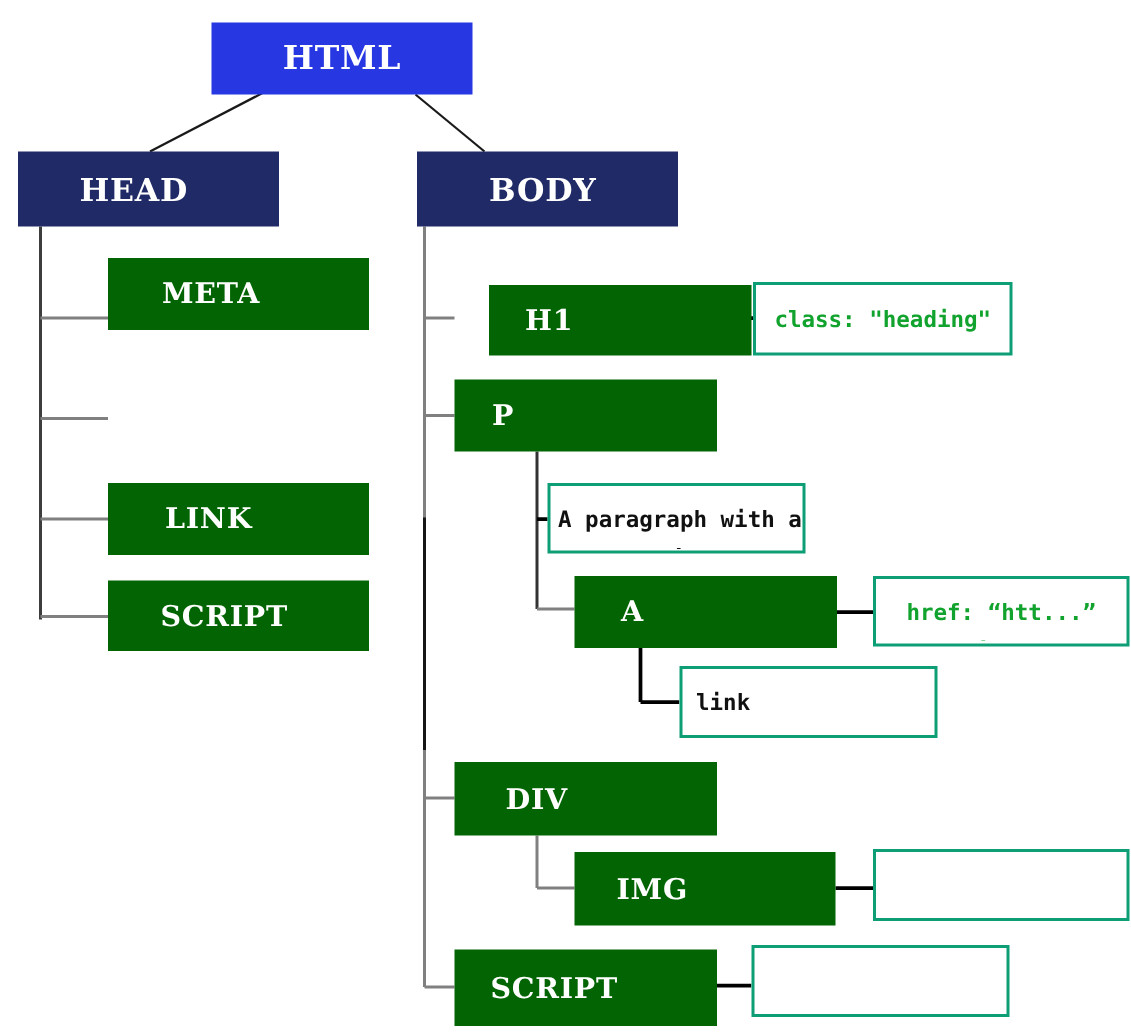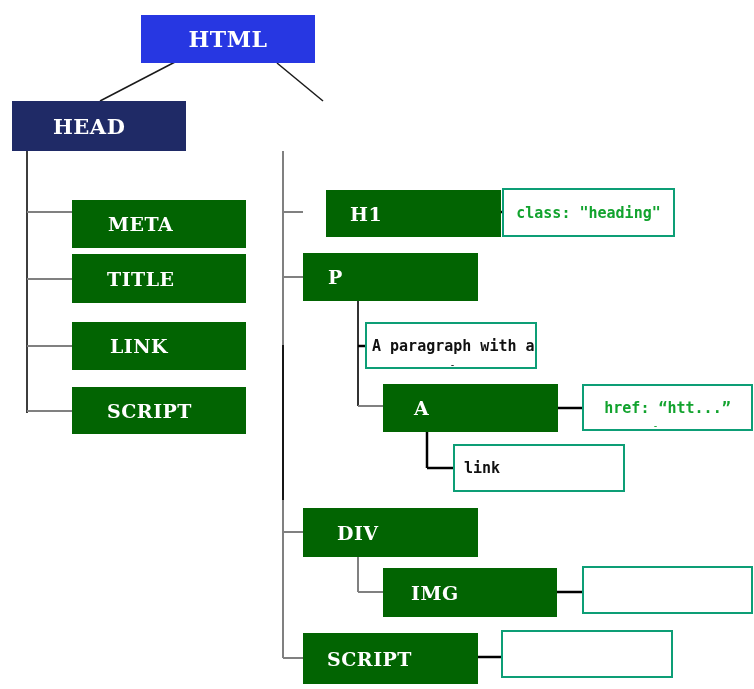--- a/index.html
+++ b/index.html
@@ -59,21 +59,21 @@
     font-weight: 700;
     font-size: 15px;
     line-height: 6px;
     height: 6px;
     overflow: hidden;
   }
   
   .n-html        { left:141px; top:15px;  width:174px; height:48px; }
   .n-head        { left:12px;  top:101px; width:174px; height:50px; padding-left:41px; }
   .n-body        { left:278px; top:101px; width:174px; height:50px; padding-left:48px; }
-  .n-meta        { left:72px;  top:200px; width:174px; height:48px; padding-left:36px; }
+  .n-meta        { left:72px;  top:172px; width:174px; height:48px; padding-left:36px; }
   .n-title       { left:72px;  top:254px; width:174px; height:49px; padding-left:35px; }
   .n-link        { left:72px;  top:322px; width:174px; height:48px; padding-left:38px; }
   .n-script-head { left:72px;  top:387px; width:174px; height:47px; padding-left:35px; }
   .n-h1          { left:303px; top:190px; width:175px; height:47px; padding-left:24px;margin-left:23px; }
   .n-p           { left:303px; top:253px; width:175px; height:48px; padding-left:25px; }
   .n-a           { left:383px; top:384px; width:175px; height:48px; padding-left:31px; }
   .n-div         { left:303px; top:508px; width:175px; height:49px; padding-left:34px; }
   .n-img         { left:383px; top:568px; width:174px; height:49px; padding-left:28px; }
   .n-script-body { left:303px; top:633px; width:175px; height:51px; padding-left:24px; }
   
@@ -125,25 +125,25 @@
     <line x1="557" y1="592" x2="582" y2="592" stroke="#000000" stroke-width="2.5"></line>
     <line x1="478" y1="657" x2="501" y2="657" stroke="#000000" stroke-width="2.5"></line>
   </svg>
 
   <div class="node blue n-html">
     <span>HTML</span>
   </div>
   <div class="node navy n-head">
     <span>HEAD</span>
   </div>
+  <div class="node navy n-body">
+    <span>BODY</span>
+  </div>
   <div class="node green n-meta">
     <span>META</span>
-  </div>
-  <div class="node green n-title">
-    <span>TITLE</span>
   </div>
   <div class="node green n-link">
     <span>LINK</span>
   </div>
   <div class="node green n-script-head">
     <span>SCRIPT</span>
   </div>
   <div class="node green n-h1">
     <span>H1</span>
   </div>

